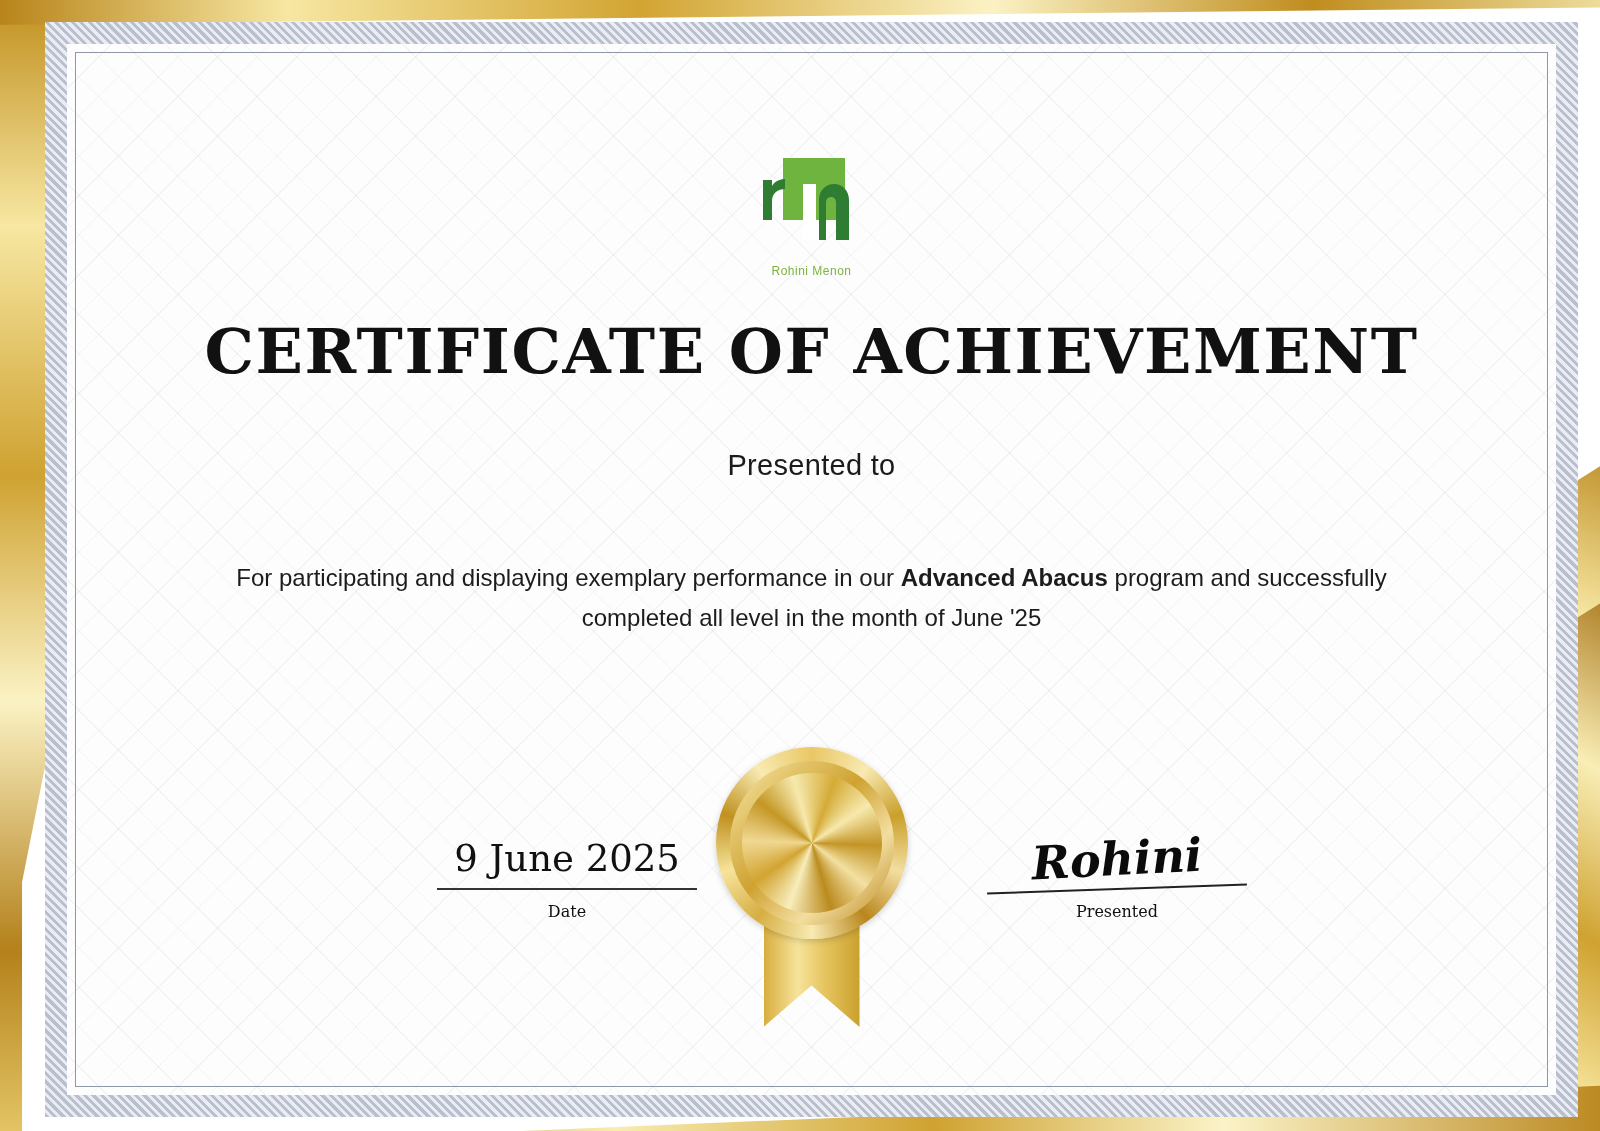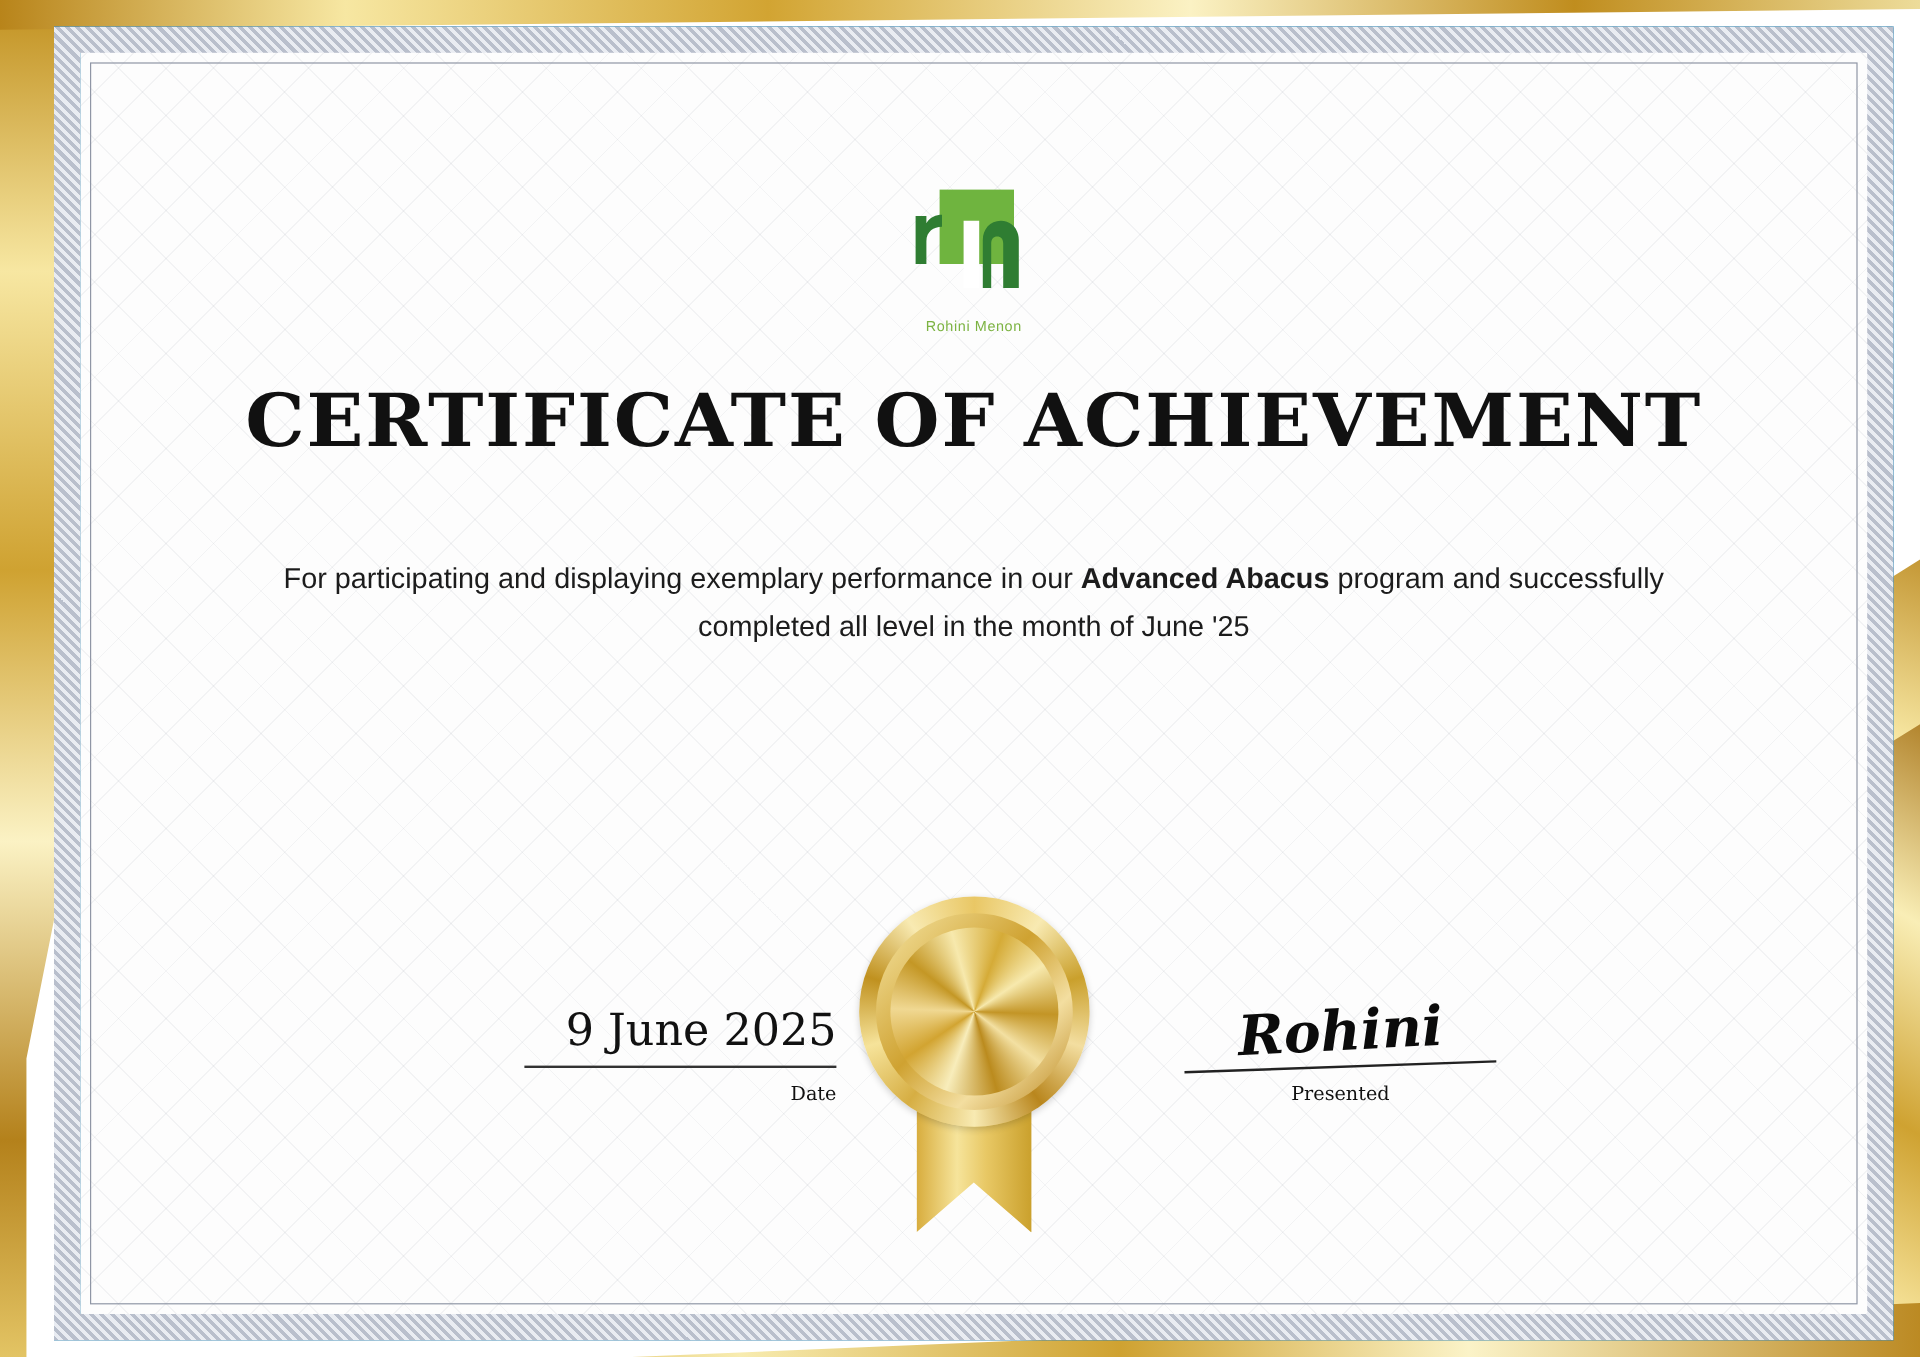--- a/index.html
+++ b/index.html
@@ -90,21 +90,21 @@
     clip-path: polygon(0 0, 100% 0, 100% 38%, 0 96%);
   }
 
   
   .paper {
     position: absolute;
     left: 45px;
     top: 22px;
     right: 22px;
     bottom: 14px;
-    background: #0369a1;
+    background: #0ea5e9;
     text-decoration: underline;
   }
 
   
   .silver-border {
     position: absolute;
     left: 0; top: 0; right: 0; bottom: 0;
     padding: 0;
     background:
       repeating-linear-gradient(45deg, #b9bfcc 0 3px, #e9ecf2 3px 6px),
@@ -198,21 +198,21 @@
     position: absolute;
     left: 0; right: 0;
     bottom: 38px;
     height: 290px;
   }
   .date-block {
     position: absolute;
     left: 330px;
     bottom: 112px;
     width: 260px;
-    text-align: right;
+    text-align: center;
   }
   .date-value {
     font-family: "DejaVu Serif", serif;
     font-size: 37px;
     color: #111;
     padding-bottom: 8px;
   }
   .rule {
     height: 2px;
     background: #333;
@@ -332,20 +332,21 @@
               <path d="M6 66 V26 h9 v6 c3-5 8-7 13-7 v10 c-7 0-13 4-13 12 v19 z" fill="#2f7d32"></path>
               <path d="M46 86 V30 h13 v56 z" fill="#ffffff"></path>
               <path d="M62 86 V46 c0-9 6-16 15-16 s15 7 15 16 v40 h-13 V49 c0-4-2-6-5-6 s-5 2-5 6 v37 z" fill="#2f7d32"></path>
             </svg>
             <div class="logo-name">Rohini Menon</div>
           </div>
         </div>
 
         <div class="title">CERTIFICATE OF ACHIEVEMENT</div>
 
+        <div class="presented">Presented to</div>
 
 
         <div class="body-text">
           <span>For participating and displaying exemplary performance in our </span><b>Advanced Abacus</b><span> program and successfully</span><br>
           <span>completed all level in the month of June '25</span>
         </div>
 
         <div class="bottom-row">
 
           <div class="date-block">

